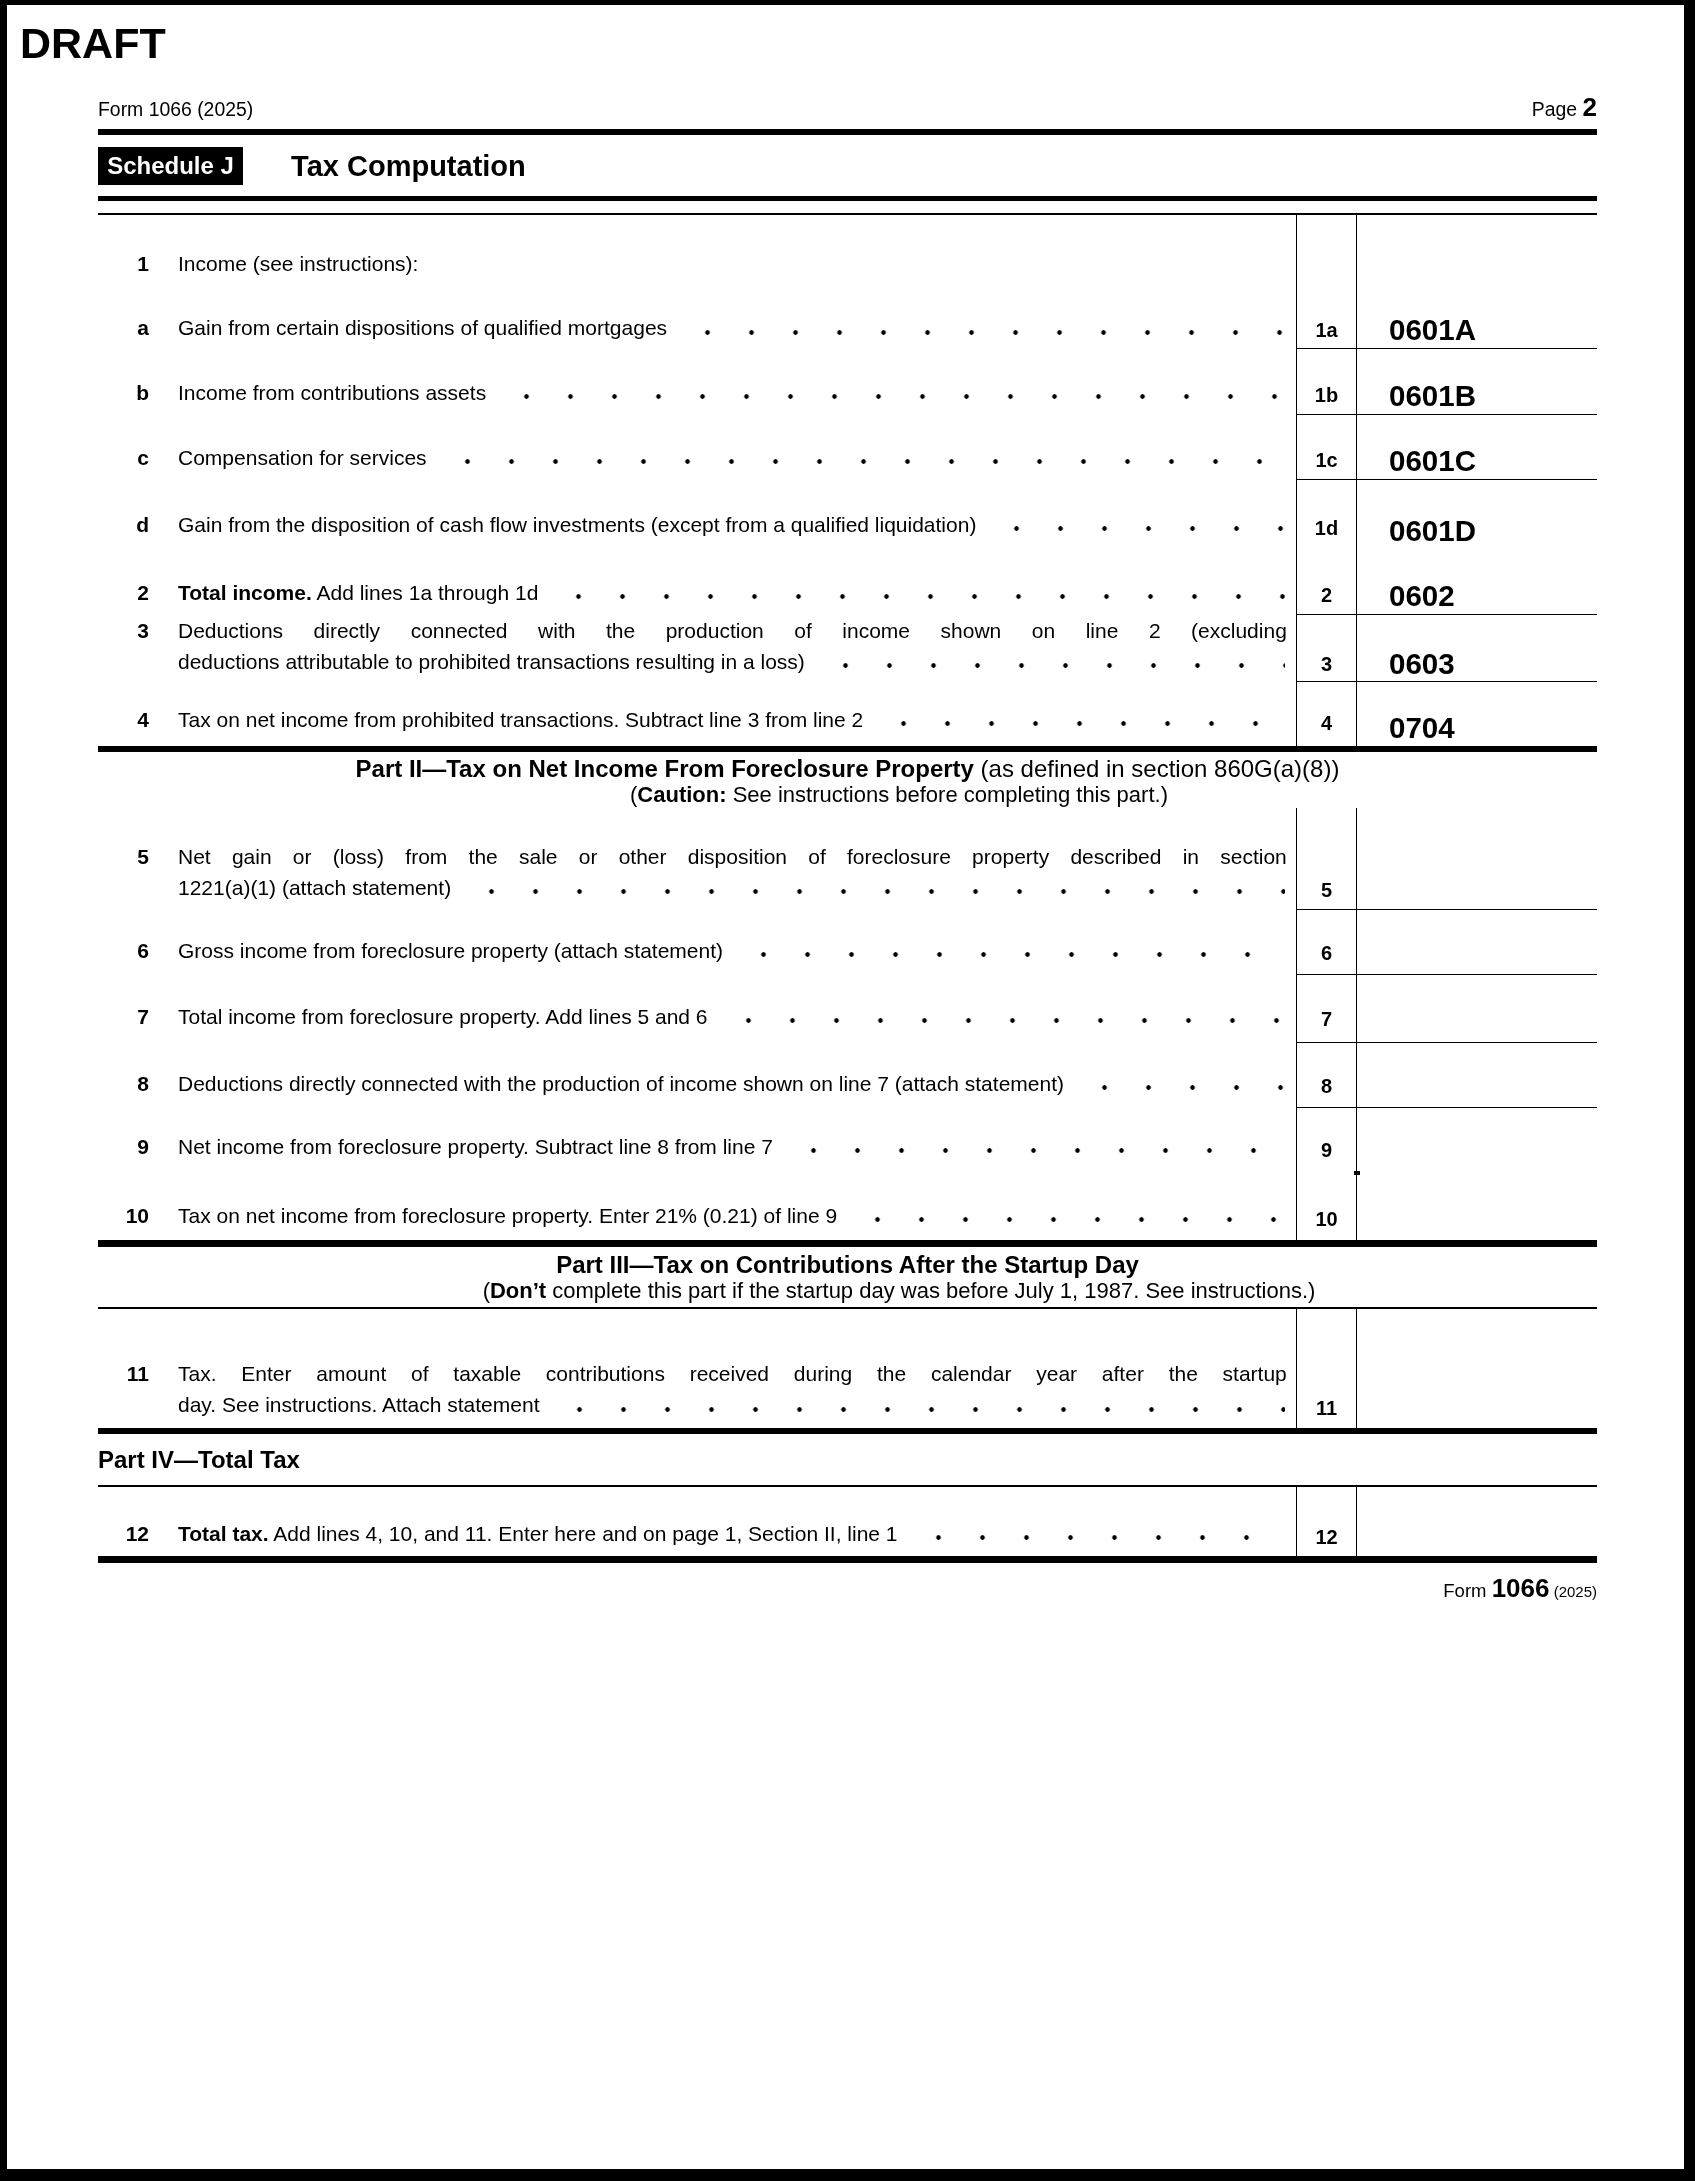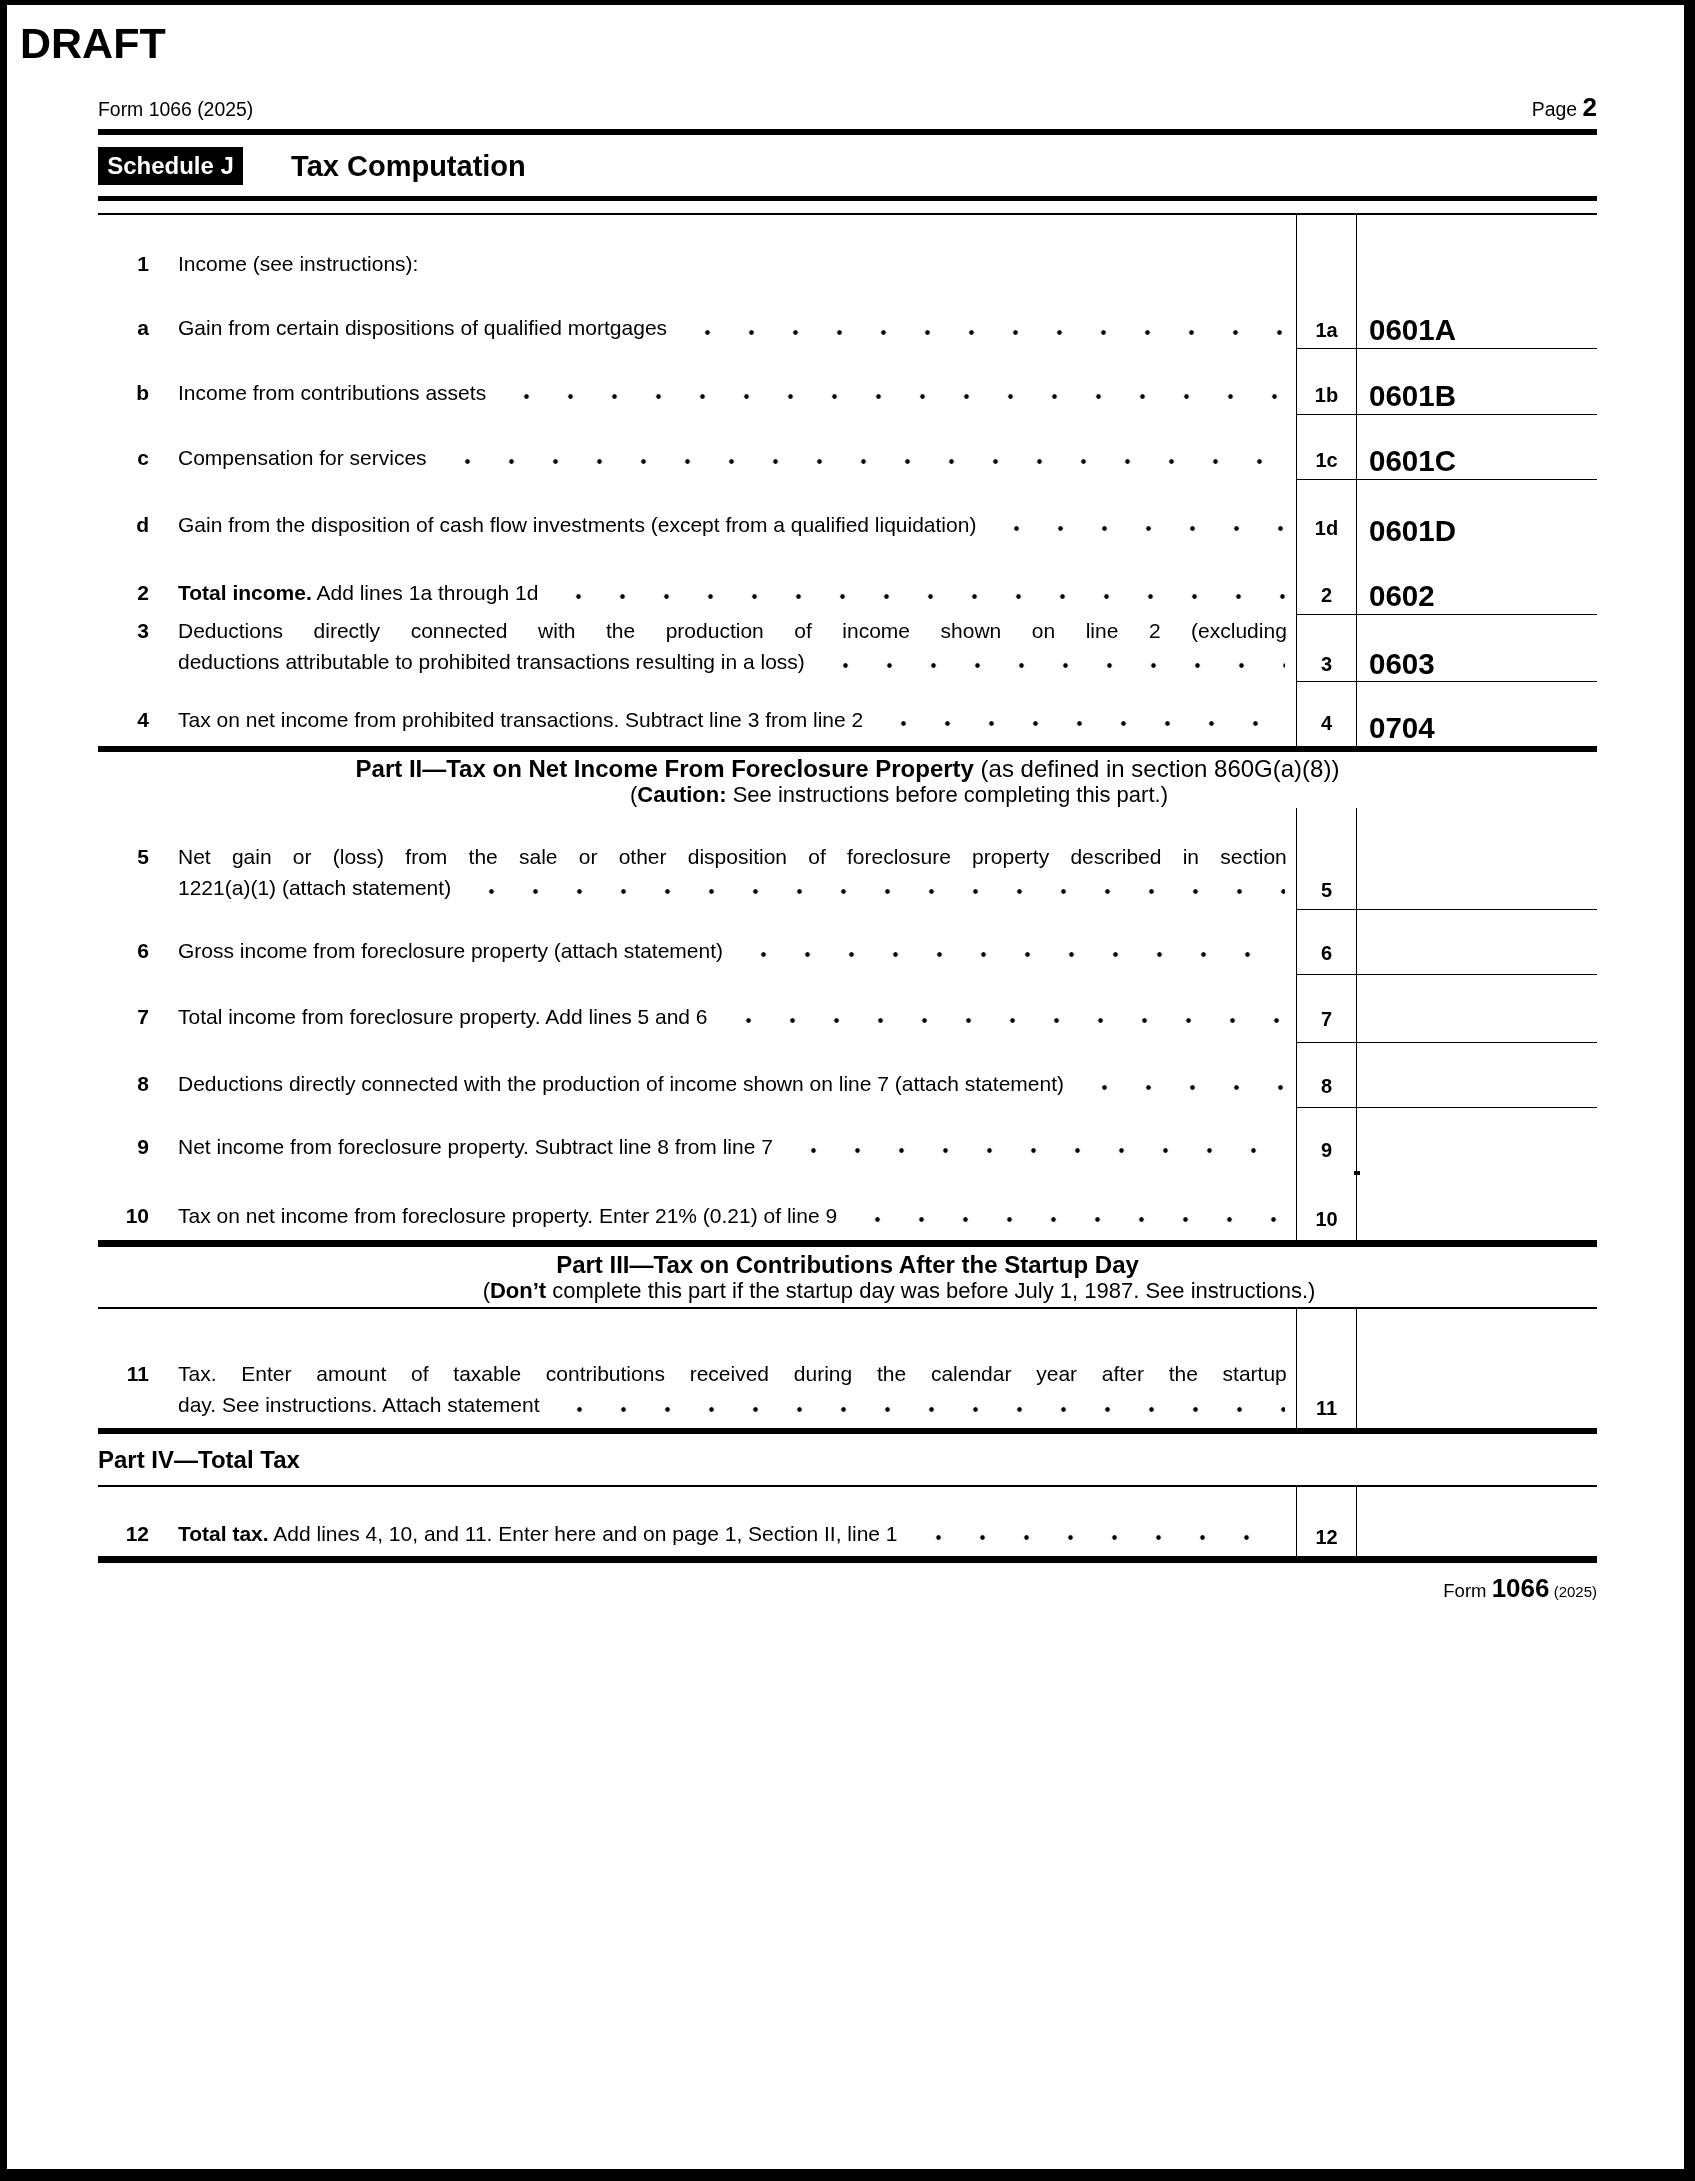--- a/index.html
+++ b/index.html
@@ -27,21 +27,21 @@
   .part-sub b{font-size:22px;}
   .rt1{margin-top:12px;}
   .rt3{margin-top:2.8px;}
   .rt4{margin-top:12px;}
   .p4head{margin-top:13px;line-height:26px;}
   .tblwrap{position:relative;}
   .row{display:grid;grid-template-columns:1198px 60px 241px;}
   .cell{display:flex;flex-direction:column;justify-content:flex-end;box-sizing:border-box;}
   .cell.text{padding-right:9.2px;}
   .cell.num{border-left:1.8px solid #000;align-items:center;font-weight:bold;font-size:20px;line-height:24px;}
-  .cell.val{border-left:1.8px solid #000;padding-left:12px;font-weight:bold;font-size:29.5px;line-height:33px;padding-bottom:1.8px !important;}
+  .cell.val{border-left:1.8px solid #000;padding-left:32px;font-weight:bold;font-size:29.5px;line-height:33px;padding-bottom:1.8px !important;}
   .row.sep .cell.num,.row.sep .cell.val{border-bottom:1.8px solid #000;}
   .h46{height:42px}.h70{height:65px}.h71{height:66px}.h72{height:66px}.h73{height:67px}
   .h74{height:68px}.h75{height:69px}.h100{height:92px}.h110{height:102px}.h112{height:119px}
   .pb6 .cell{padding-bottom:5.5px}.pb8 .cell{padding-bottom:7.4px}.pb10 .cell{padding-bottom:9.2px}
   .pb12 .cell{padding-bottom:11px}.pb14 .cell{padding-bottom:13px}.pb30 .cell{padding-bottom:28px}
   .line{display:flex;align-items:baseline;font-size:21px;line-height:31px;}
   .l1{display:flex;font-size:21px;line-height:31px;}
   .gut{flex:0 0 51px;text-align:right;font-weight:bold;}
   .txt{margin-left:29px;}
   .jtxt{flex:1;margin-left:29px;text-align:justify;text-align-last:justify;}

